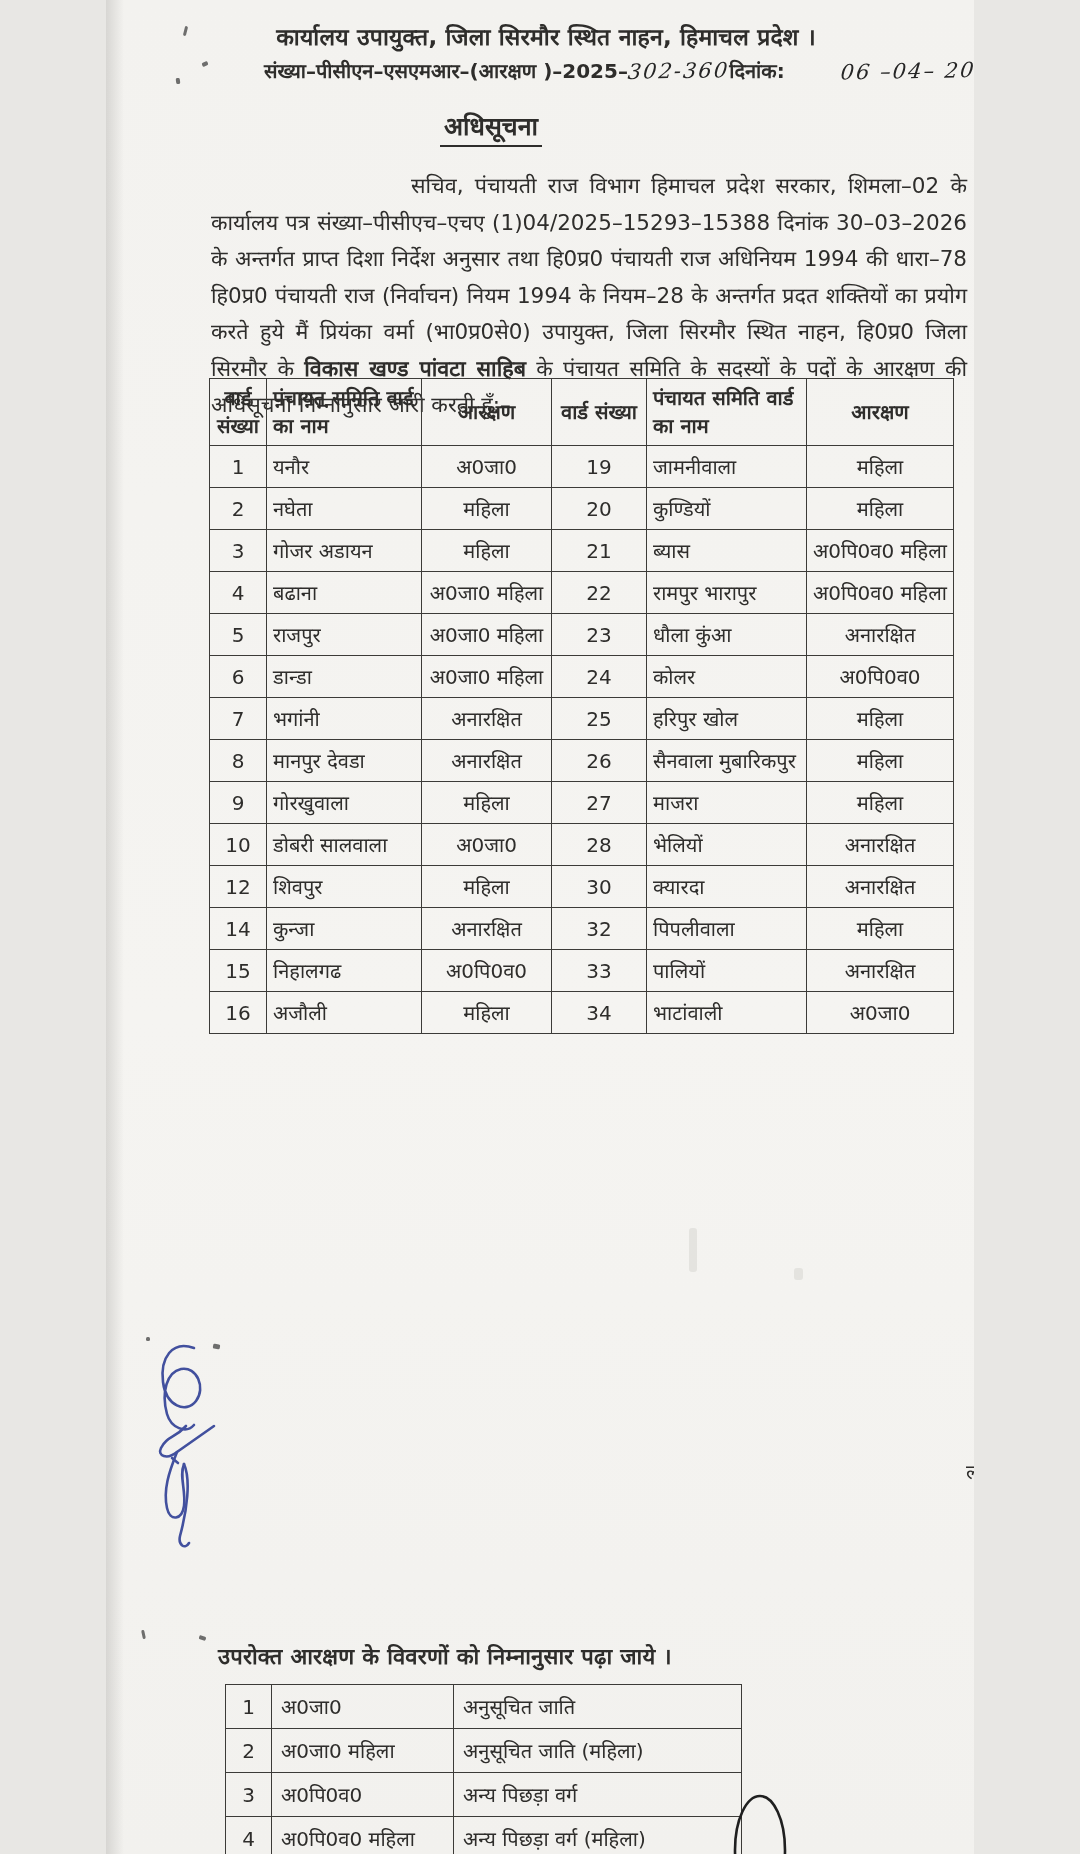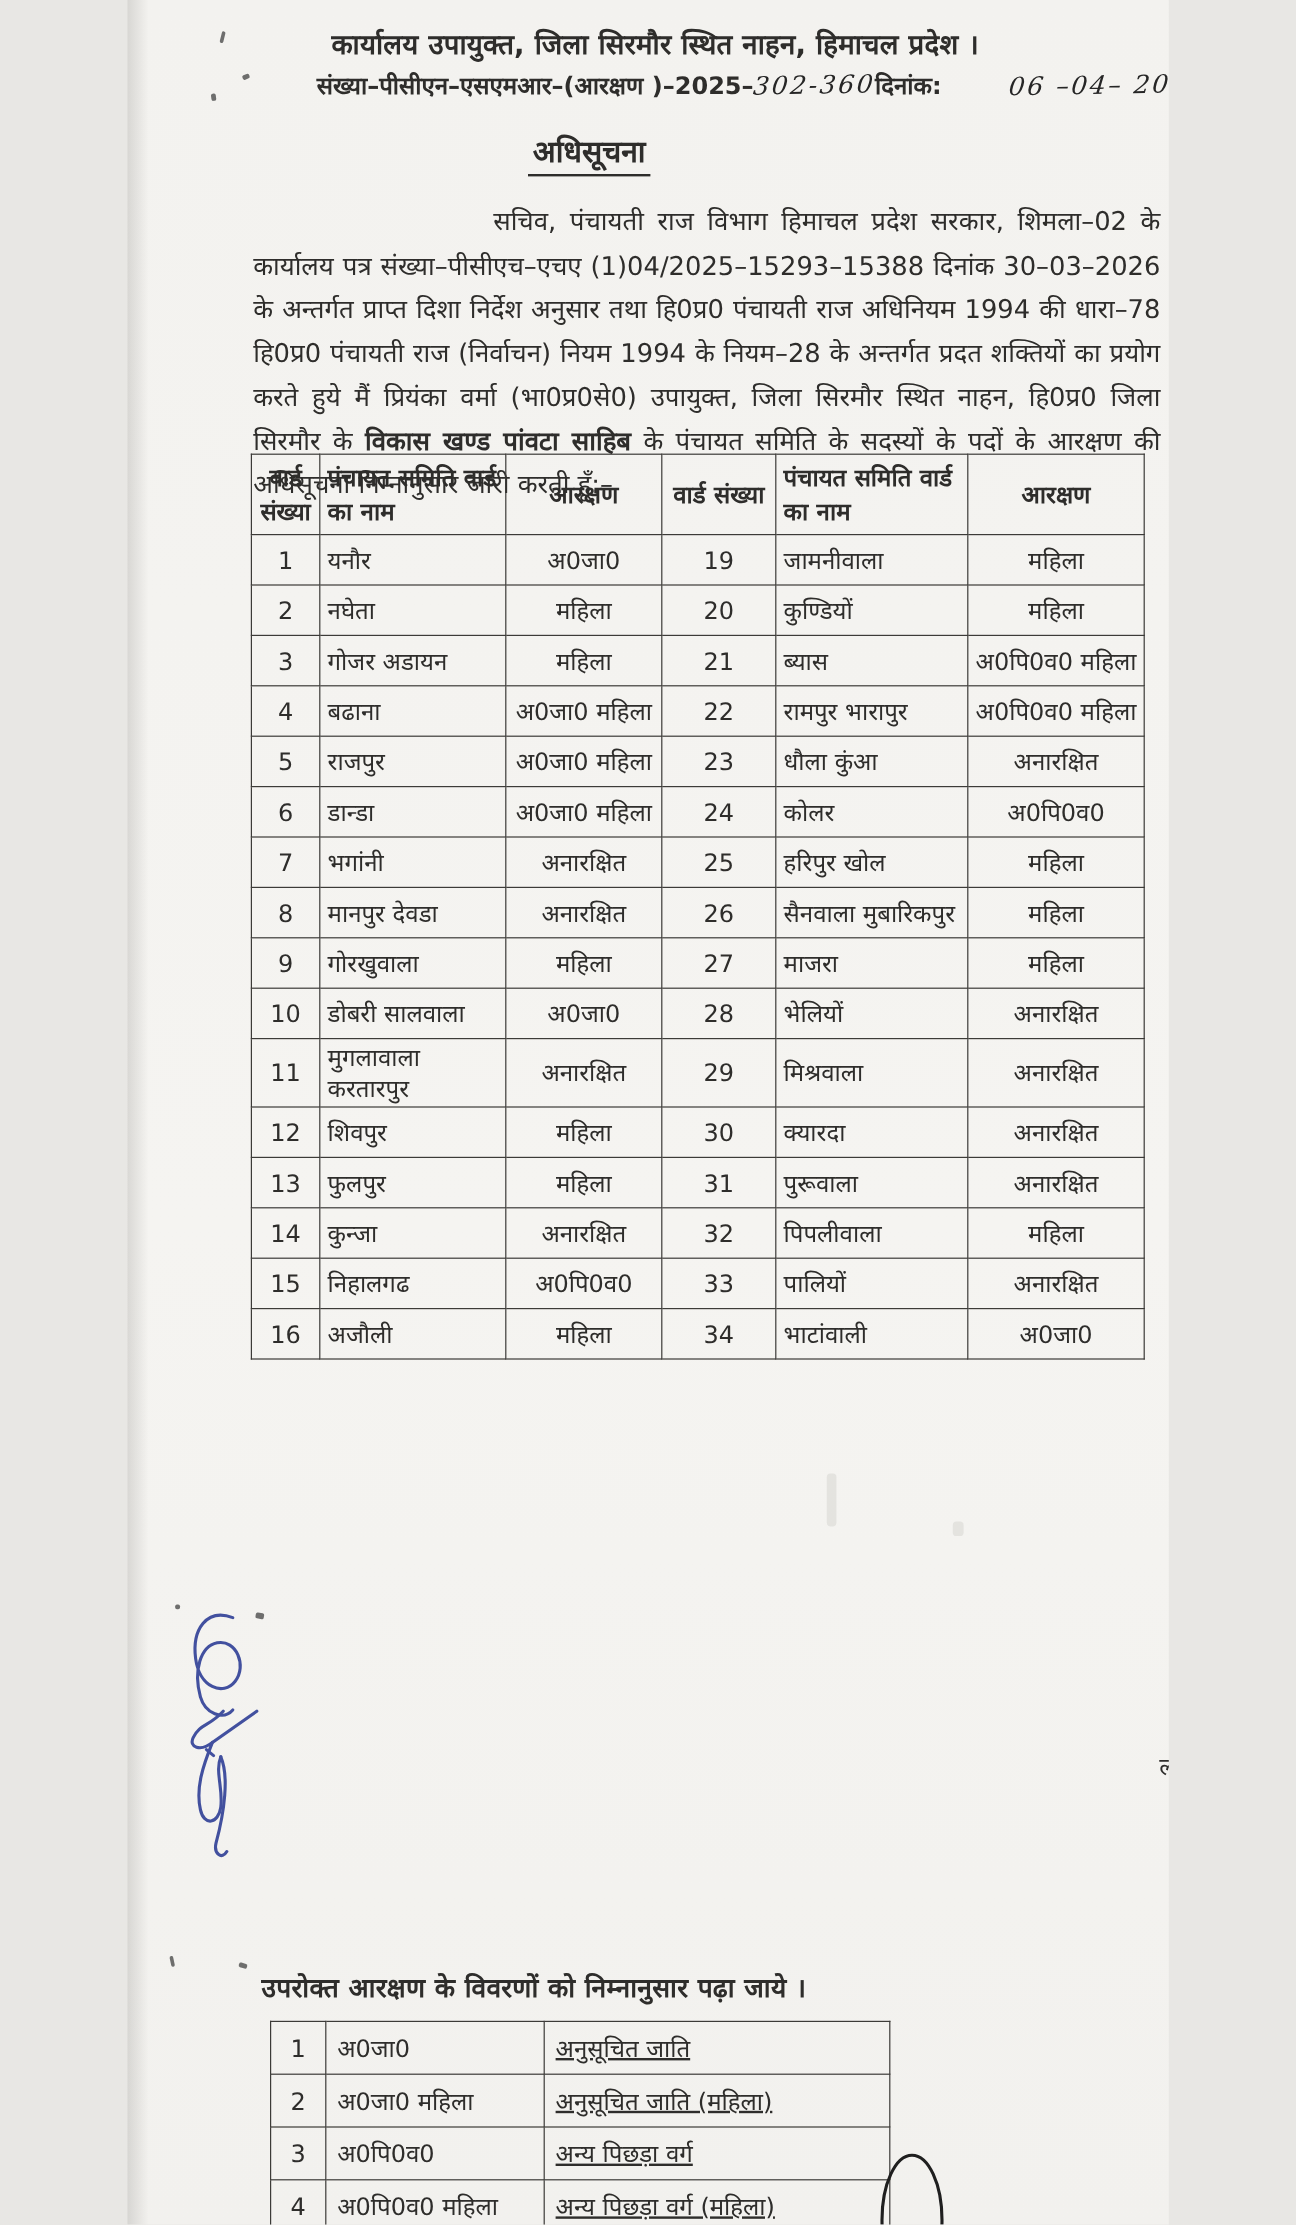--- a/index.html
+++ b/index.html
@@ -59,21 +59,21 @@
   .sig{position:absolute;left:28px;top:1338px;}
   .note-heading{
     position:absolute;top:1640px;left:112px;font-size:22px;font-weight:600;letter-spacing:.2px;
   }
   .legend-table{position:absolute;left:119px;top:1684px;width:516px;}
   .legend-table td{
     border:1.6px solid #3c3b38;font-size:20px;height:39px;padding:2px 9px;vertical-align:middle;
   }
   .l-num{width:46px;text-align:center;}
   .l-abbr{width:182px;}
-  .l-full{width:288px;text-decoration:underline;}
+  .l-full{width:288px;}
   .oval{position:absolute;left:616px;top:1788px;}
   .speck{position:absolute;background:#3a3a3a;border-radius:1.5px;opacity:.72;}
   .smudge{position:absolute;background:#9a9a96;opacity:.18;border-radius:3px;}
 </style>
 </head>
 <body>
 
 <div class="page">
 
   <div class="speck" style="left:78px;top:26px;width:3px;height:10px;transform:rotate(14deg);"></div>
@@ -191,41 +191,25 @@
         </tr>
         <tr>
           <td class="c-num">10</td>
           <td class="c-name">डोबरी सालवाला</td>
           <td class="c-res">अ0जा0</td>
           <td class="c-num">28</td>
           <td class="c-name">भेलियों</td>
           <td class="c-res">अनारक्षित</td>
         </tr>
         <tr>
-          <td class="c-num">11</td>
-          <td class="c-name">मुगलावाला करतारपुर</td>
-          <td class="c-res">अनारक्षित</td>
-          <td class="c-num">29</td>
-          <td class="c-name">मिश्रवाला</td>
-          <td class="c-res">अनारक्षित</td>
-        </tr>
-        <tr>
           <td class="c-num">12</td>
           <td class="c-name">शिवपुर</td>
           <td class="c-res">महिला</td>
           <td class="c-num">30</td>
           <td class="c-name">क्यारदा</td>
-          <td class="c-res">अनारक्षित</td>
-        </tr>
-        <tr>
-          <td class="c-num">13</td>
-          <td class="c-name">फुलपुर</td>
-          <td class="c-res">महिला</td>
-          <td class="c-num">31</td>
-          <td class="c-name">पुरूवाला</td>
           <td class="c-res">अनारक्षित</td>
         </tr>
         <tr>
           <td class="c-num">14</td>
           <td class="c-name">कुन्जा</td>
           <td class="c-res">अनारक्षित</td>
           <td class="c-num">32</td>
           <td class="c-name">पिपलीवाला</td>
           <td class="c-res">महिला</td>
         </tr>

